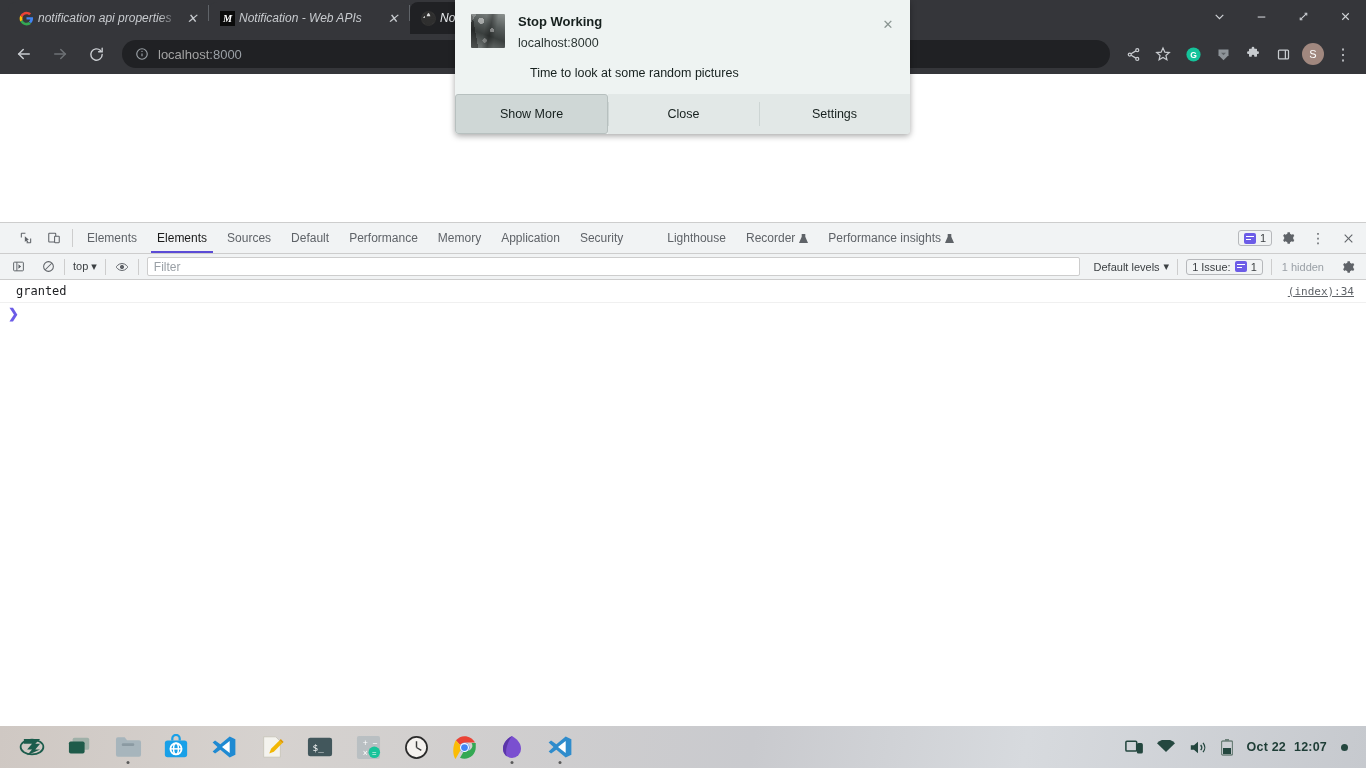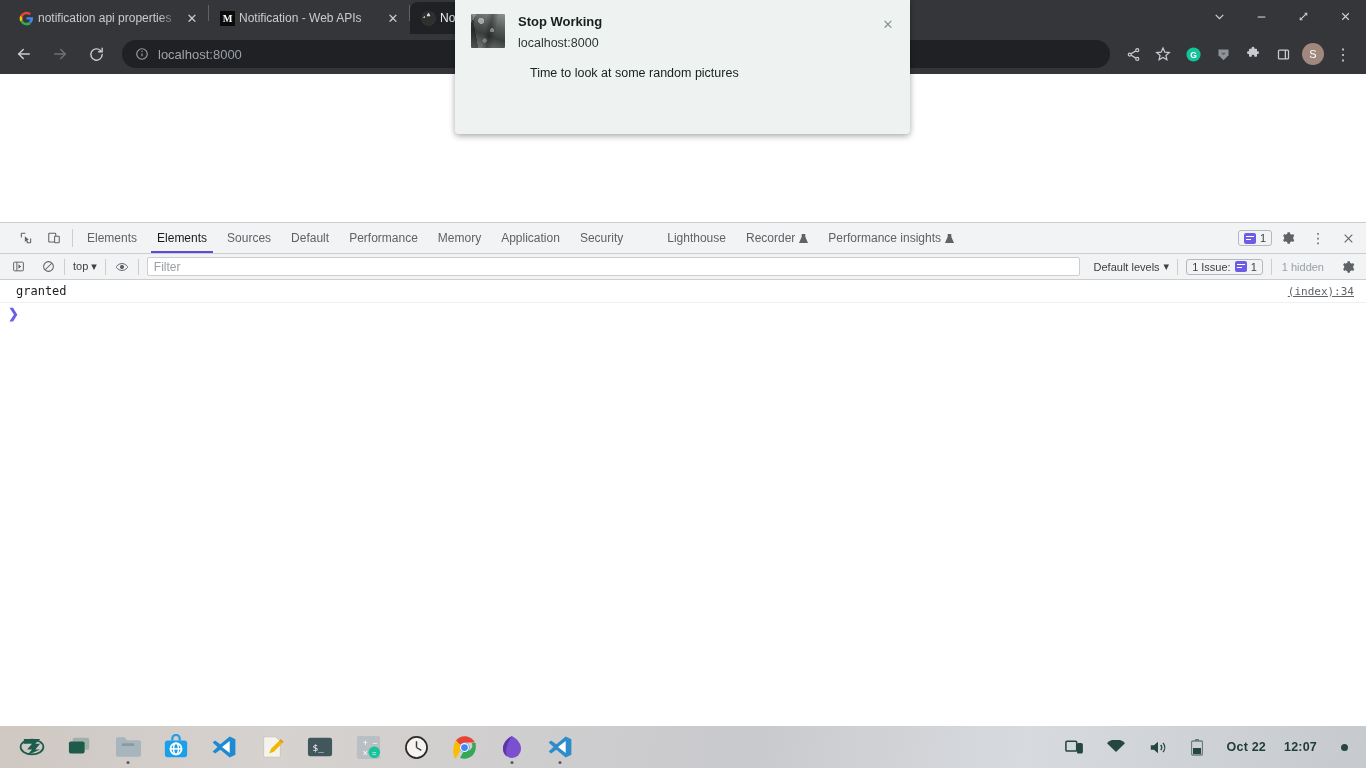--- a/index.html
+++ b/index.html
@@ -14,21 +14,21 @@
   
   .browser { position: absolute; top:0; left:0; width:1366px; height:726px; background:#ffffff; }
 
   .tabstrip {
     height: 34px; background:#35363a; display:flex; align-items:flex-end;
     position: relative; padding-left: 8px;
   }
   .tab {
     height: 32px; width: 200px; display:flex; align-items:center;
     border-radius: 8px 8px 0 0; position:relative; padding: 0 8px 0 10px;
-    color:#c8cbcf; font-size:12px; gap:4px; flex-shrink:0;
+    color:#c8cbcf; font-size:12px; gap:4px; flex-shrink:0;font-style:italic;
   }
   .tab.inactive { background:#35363a; }
   .tab.active { background:#202124; color:#e8eaed; }
   .tab .favicon { width:16px; height:16px; flex-shrink:0; display:flex; align-items:center; justify-content:center; }
   .tab .tab-title {
     flex:1; white-space:nowrap; overflow:hidden; font-size:12px;
     -webkit-mask-image: linear-gradient(to right, #000 85%, transparent 100%);
     mask-image: linear-gradient(to right, #000 85%, transparent 100%);
   }
   .tab .tab-close {
@@ -181,21 +181,21 @@
     display:flex; align-items:center; padding: 0 8px;
   }
   .tb-item {
     width:48px; height:42px; display:flex; align-items:center; justify-content:center;
     position:relative;
   }
   .tb-item .dot {
     position:absolute; bottom:4px; left:50%; transform:translateX(-50%);
     width:3px; height:3px; border-radius:50%; background:#5a5a5a;
   }
-  .tray { margin-left:auto; display:flex; align-items:center; gap:24px; padding-right:10px; color:#23483f; }
+  .tray { margin-left:auto; display:flex; align-items:center; gap:14px; padding-right:10px; color:#23483f; }
   .tray-ic { display:flex; align-items:center; justify-content:center; }
   .clock { font-size:12.5px; font-weight:bold; color:#1e3d36; letter-spacing:.2px; }
   .tray-dot { width:7px; height:7px; border-radius:50%; background:#24473f; }
 </style>
 </head>
 <body>
 
 <div class="screen">
 
   <div class="browser">
@@ -354,20 +354,25 @@
     <div class="notif-main">
       <div class="notif-head">
         <div class="notif-thumb"></div>
         <div>
           <div class="notif-title">Stop Working</div>
           <div class="notif-origin">localhost:8000</div>
         </div>
       </div>
       <div class="notif-close">✕</div>
       <div class="notif-body-text">Time to look at some random pictures</div>
+    </div>
+    <div class="notif-actions">
+      <div class="notif-btn hover">Show More</div>
+      <div class="notif-btn">Close</div>
+      <div class="notif-btn">Settings</div>
     </div>
   </div>
 
   <div class="devtools">
 
     <div class="dt-tabbar">
       <div class="dt-ic">
         <svg width="14" height="14" viewBox="0 0 24 24" fill="none" stroke="#5f6368" stroke-width="1.8">
             <path d="M4 4h7M4 4v7M20 20h-7M20 20v-7"></path>
             <path d="M10 9l7 6-3 .6 1.8 3.4-1.8.9-1.8-3.4L10 19z" fill="#5f6368" stroke="none"></path>

